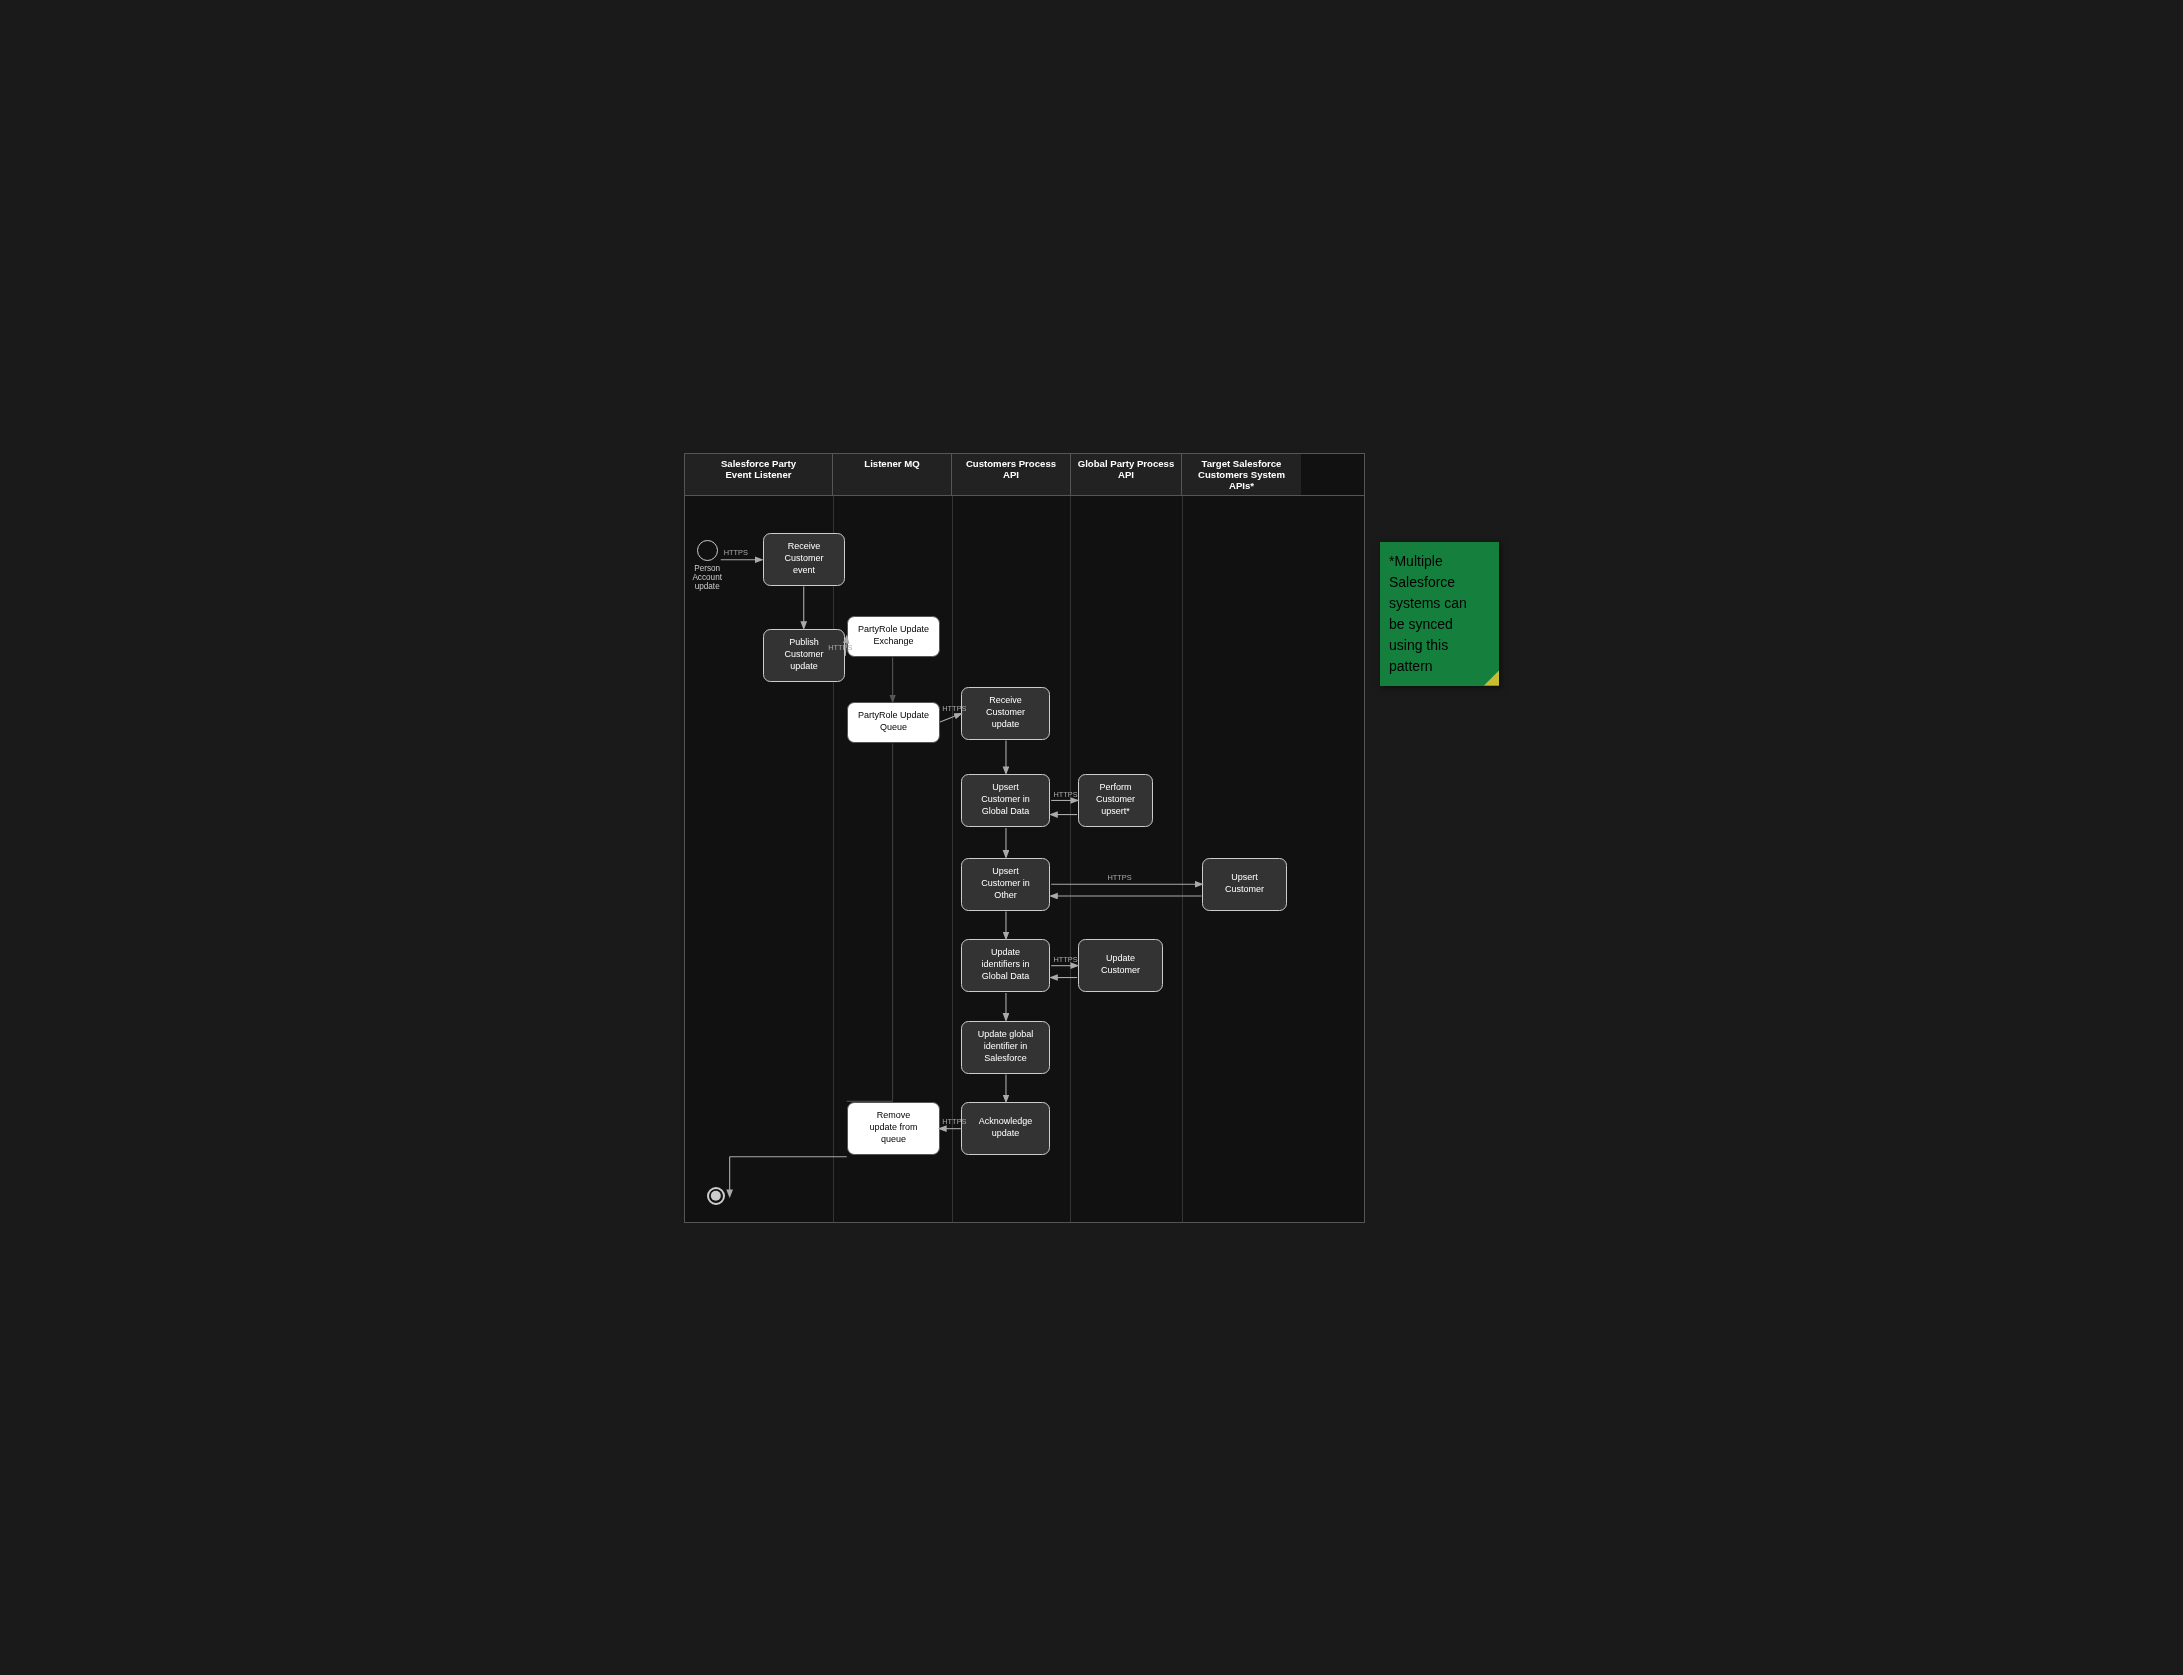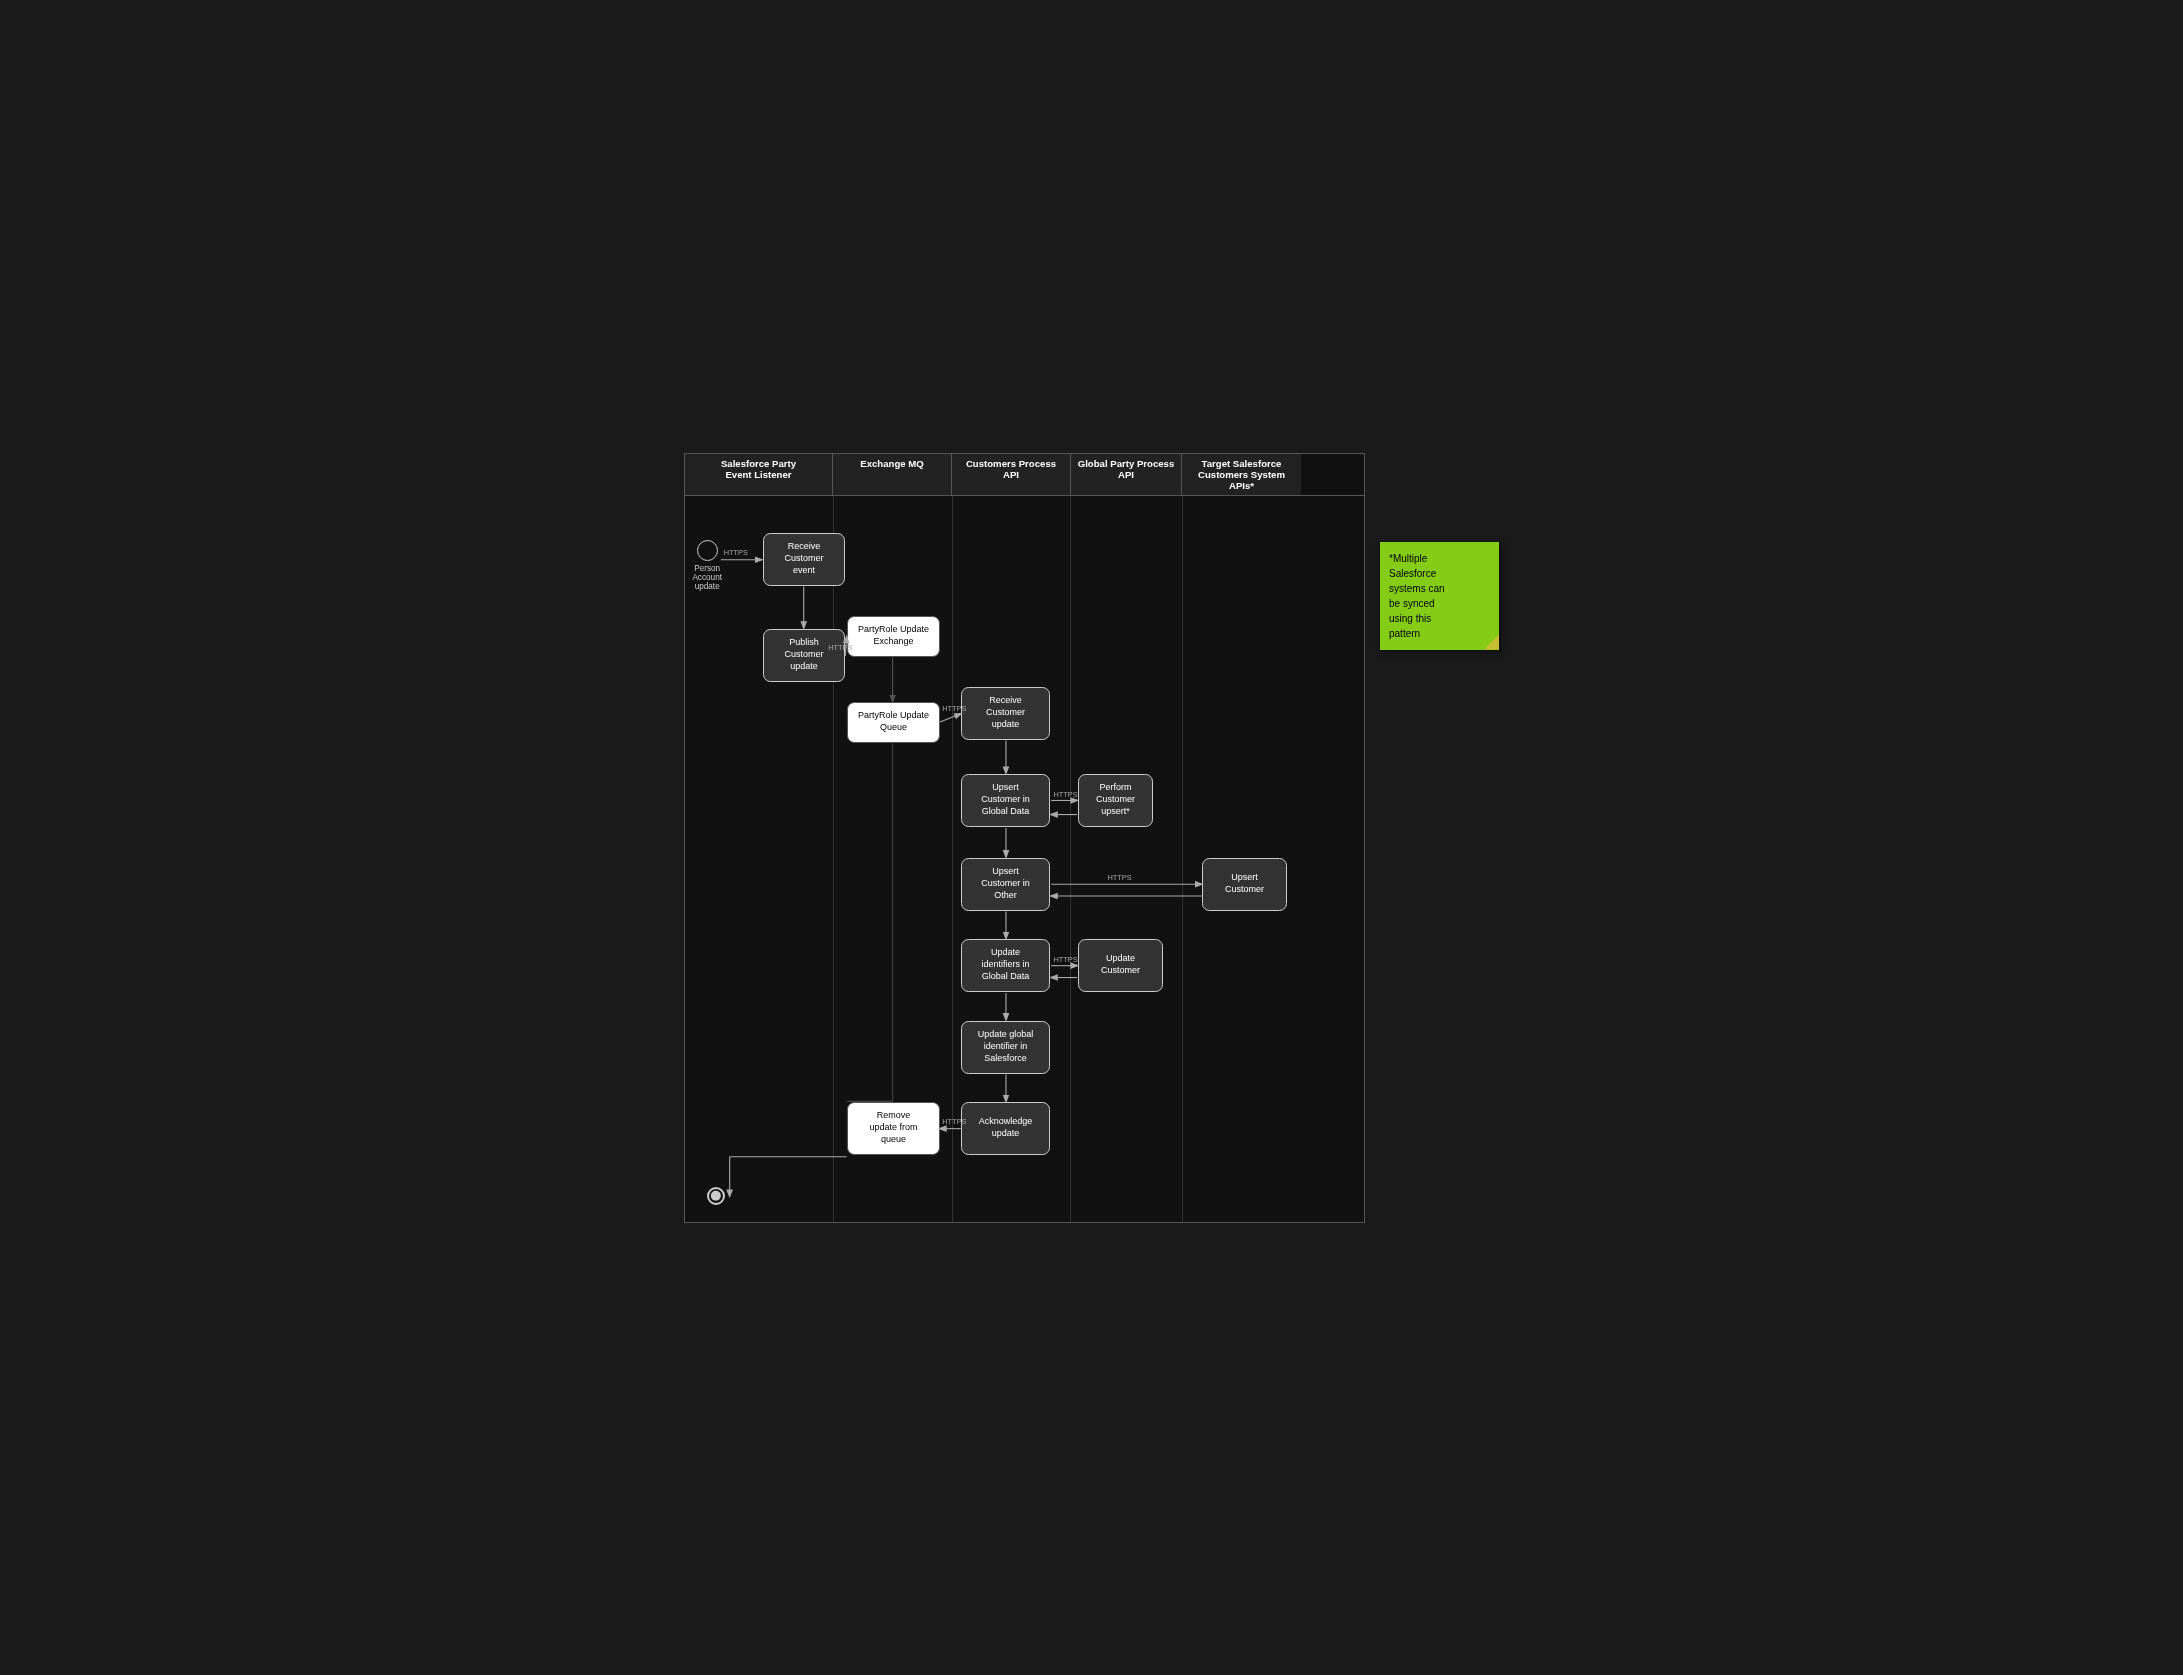--- a/index.html
+++ b/index.html
@@ -114,24 +114,24 @@
       border-radius: 50%;
       background: #ccc;
       position: absolute;
       top: 50%;
       left: 50%;
       transform: translate(-50%, -50%);
     }
 
     
     .sticky-note {
-      background: #84cc16;
+      background: #15803d;
       color: #000;
       padding: 9px;
-      font-size: 10px;
+      font-size: 14px;
       width: 119px;
       line-height: 1.5;
       position: relative;
       box-shadow: 2.2px 2.2px 6px rgba(0,0,0,0.5);
     }
 
     .sticky-note::after {
       content: '';
       position: absolute;
       bottom: 0;
@@ -148,21 +148,21 @@
 <div class="canvas">
   <div class="diagram-container">
 
     <div class="diagram-main" style="width: 615px;">
 
       <div class="swimlane-headers">
         <div class="swimlane-header col-sfparty">
           <span>Salesforce Party<br>Event Listener</span>
         </div>
         <div class="swimlane-header col-mq">
-          <span>Exchange MQ</span>
+          <span>Listener MQ</span>
         </div>
         <div class="swimlane-header col-customers">
           <span>Customers Process<br>API</span>
         </div>
         <div class="swimlane-header col-global">
           <span>Global Party Process<br>API</span>
         </div>
         <div class="swimlane-header col-target">
           <span>Target Salesforce<br>Customers System<br>APIs*</span>
         </div>

